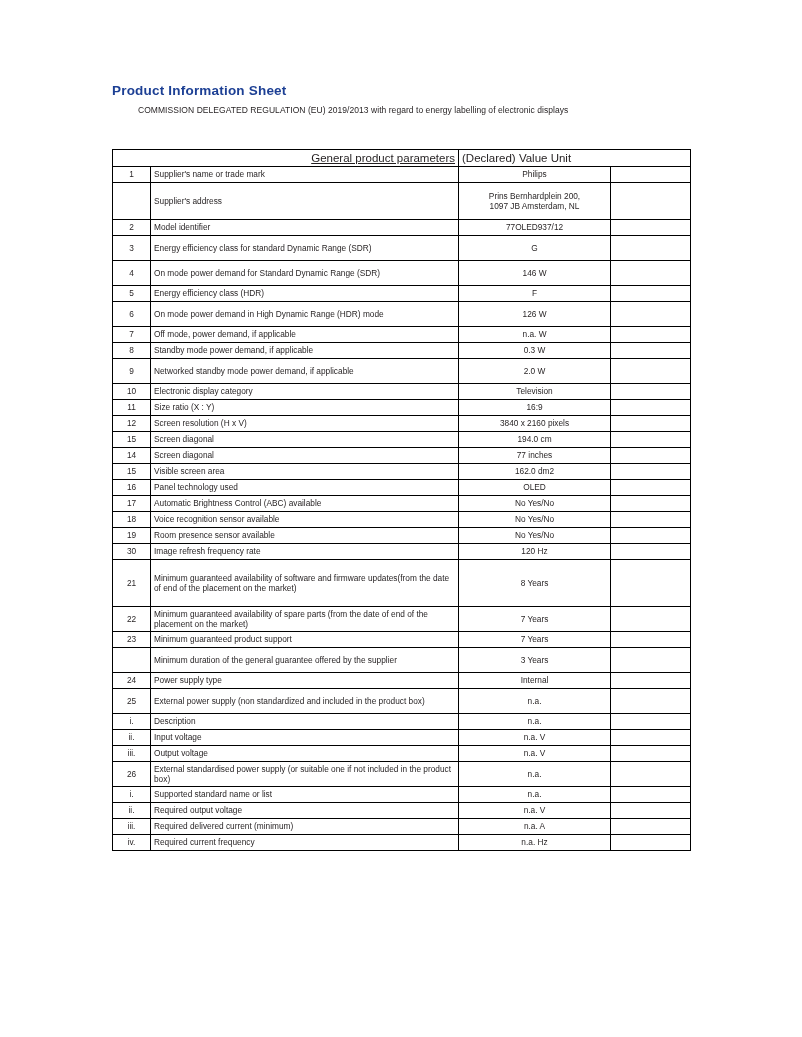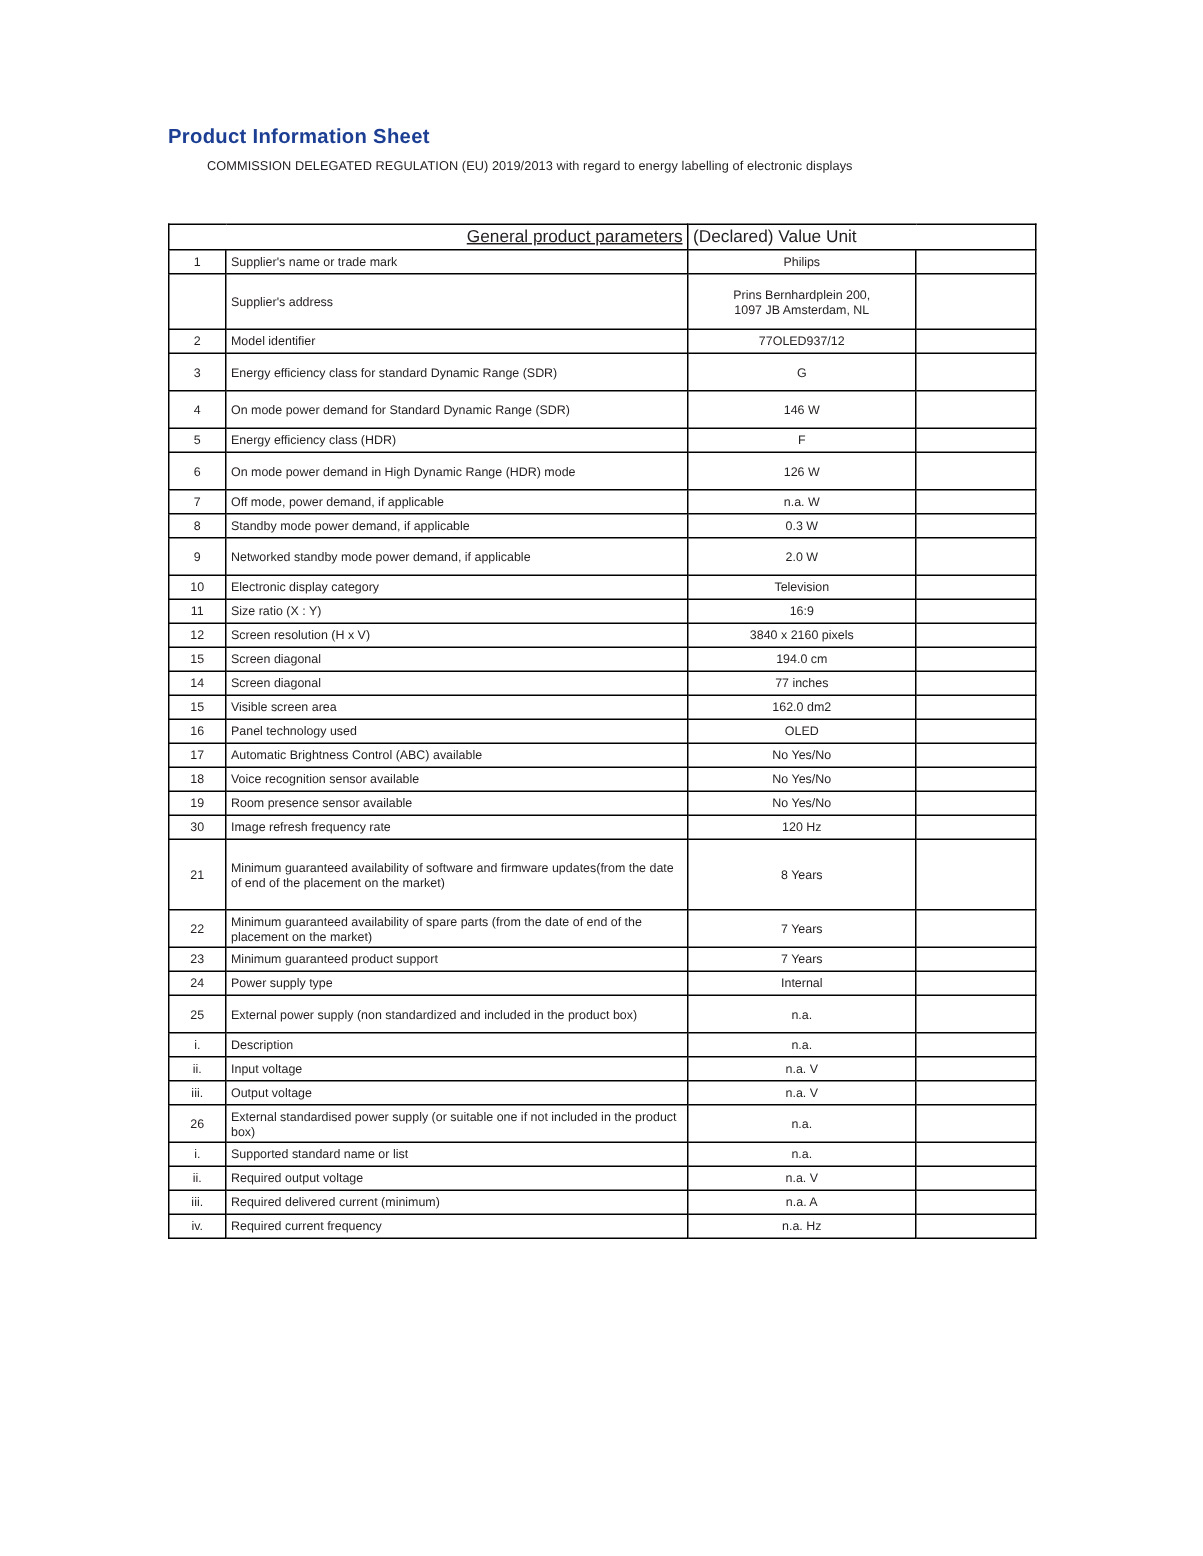--- a/index.html
+++ b/index.html
@@ -245,20 +245,26 @@
           <td class="param">Minimum guaranteed availability of spare parts (from the date of end of the placement on the market)</td>
           <td class="val">7 Years</td>
           <td class="unit"></td>
         </tr>
         <tr class="row-small">
           <td class="num">23</td>
           <td class="param">Minimum guaranteed product support</td>
           <td class="val">7 Years</td>
           <td class="unit"></td>
         </tr>
+        <tr class="row-mid">
+          <td class="num"></td>
+          <td class="param">Minimum duration of the general guarantee offered by the supplier</td>
+          <td class="val">3 Years</td>
+          <td class="unit"></td>
+        </tr>
         <tr class="row-small">
           <td class="num">24</td>
           <td class="param">Power supply type</td>
           <td class="val">Internal</td>
           <td class="unit"></td>
         </tr>
         <tr class="row-mid">
           <td class="num">25</td>
           <td class="param">External power supply (non standardized and included in the product box)</td>
           <td class="val">n.a.</td>

